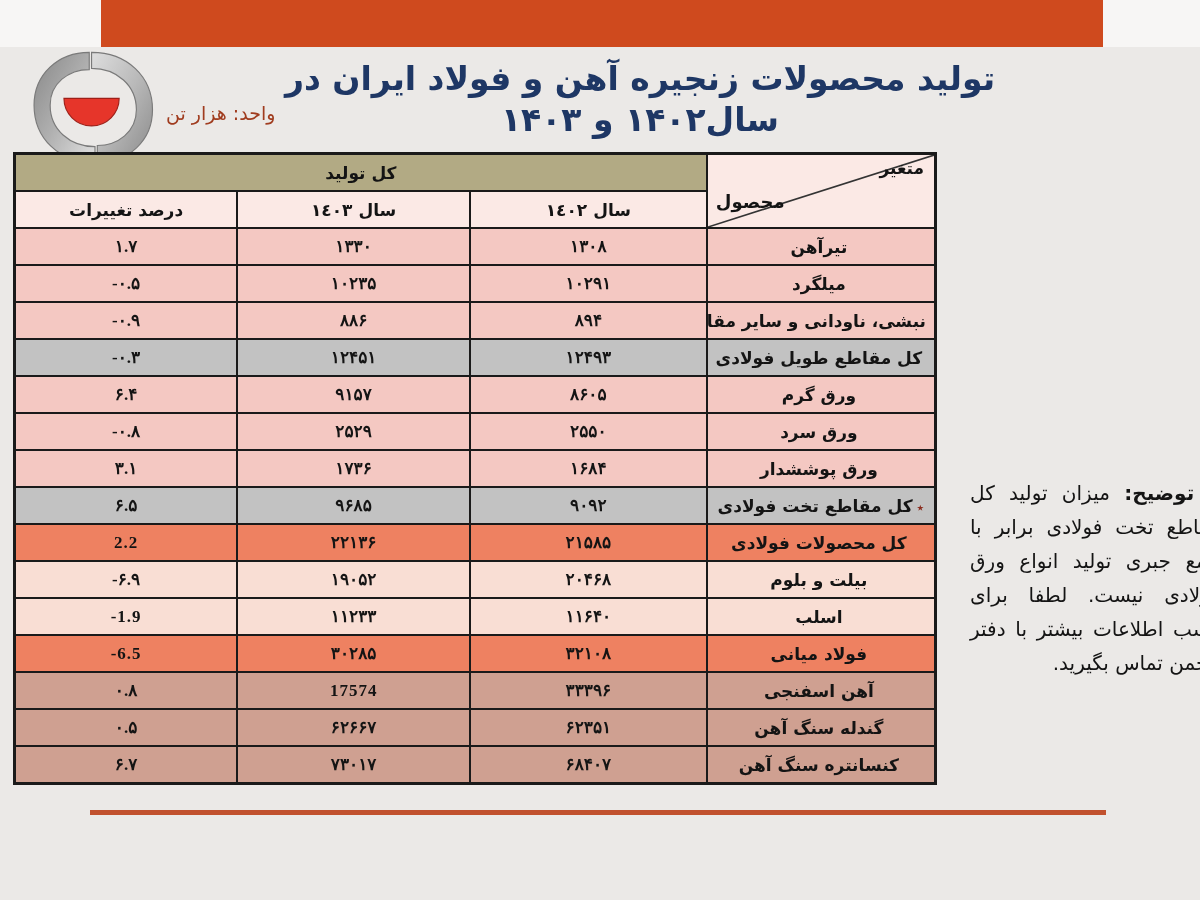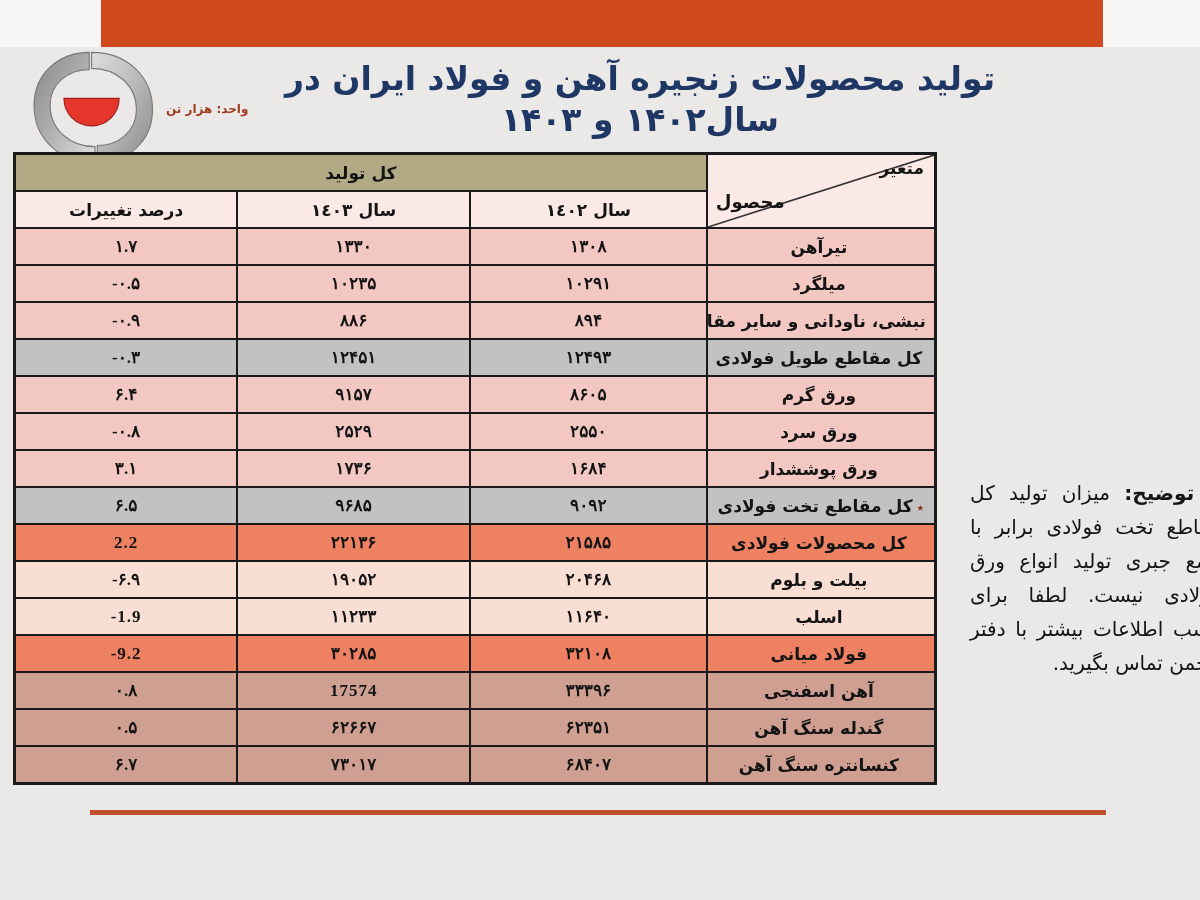--- a/index.html
+++ b/index.html
@@ -18,21 +18,21 @@
   }
   .top-strip{position:absolute;left:0;top:0;width:1200px;height:47px;background:#f7f6f5;}
   .top-bar{position:absolute;left:101px;top:0;width:1002px;height:47px;background:var(--accent);}
   .logo{position:absolute;left:26px;top:50px;width:138px;height:104px;}
   .page-title{
     position:absolute;left:240px;top:58px;width:800px;text-align:center;direction:rtl;
     color:var(--titleColor);font-size:33px;font-weight:bold;line-height:1.25;
   }
   .unit-label{
     position:absolute;left:166px;top:102px;direction:rtl;
-    color:var(--unitColor);font-size:12px;font-weight:bold;
+    color:var(--unitColor);font-size:19px;font-weight:normal;
   }
   table.main{
     position:absolute;left:13px;top:152px;width:924px;
     border-collapse:collapse;direction:rtl;table-layout:fixed;
     border:3px solid var(--borderCol);
   }
   table.main td,table.main th{
     border:2px solid var(--borderCol);
     text-align:center;vertical-align:middle;
     font-weight:bold;font-size:17px;color:var(--ink);
@@ -175,21 +175,21 @@
       <tr class="tone-peach">
     <td class="label-cell"><span class="star"></span><span class="lbl">اسلب</span></td>
     <td class="num">۱۱۶۴۰</td>
     <td class="num">۱۱۲۳۳</td>
     <td class="num">-1.9</td>
   </tr>
       <tr class="tone-orange">
     <td class="label-cell"><span class="star"></span><span class="lbl">فولاد میانی</span></td>
     <td class="num">۳۲۱۰۸</td>
     <td class="num">۳۰۲۸۵</td>
-    <td class="num">-9.2</td>
+    <td class="num">-6.5</td>
   </tr>
       <tr class="tone-tan">
     <td class="label-cell"><span class="star"></span><span class="lbl">آهن اسفنجی</span></td>
     <td class="num">۳۳۳۹۶</td>
     <td class="num">17574</td>
     <td class="num">۰.۸</td>
   </tr>
       <tr class="tone-tan">
     <td class="label-cell"><span class="star"></span><span class="lbl">گندله سنگ آهن</span></td>
     <td class="num">۶۲۳۵۱</td>

